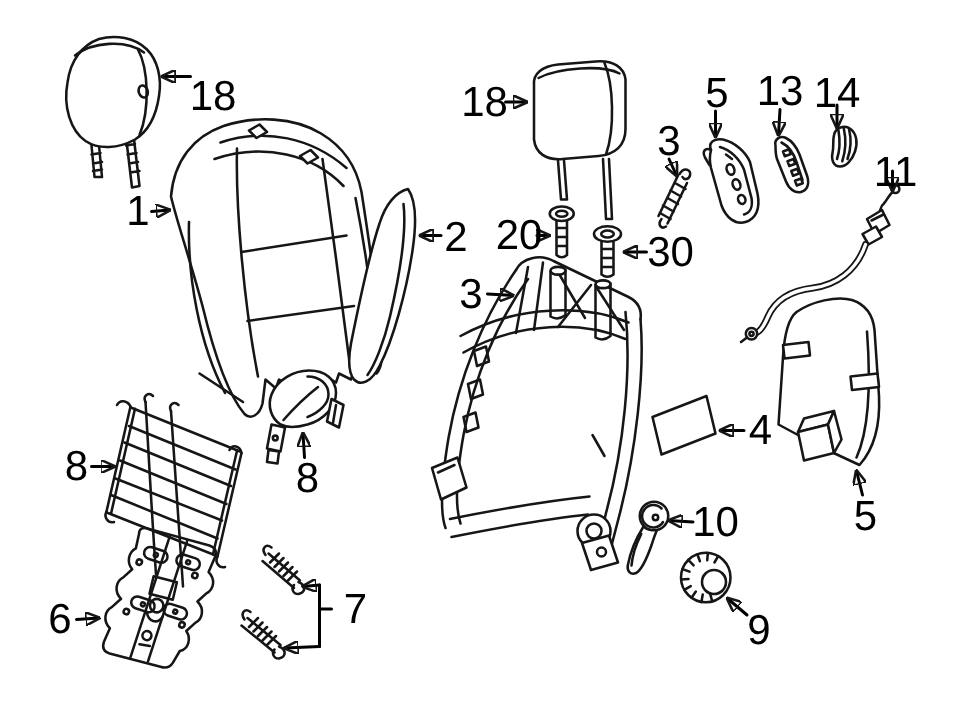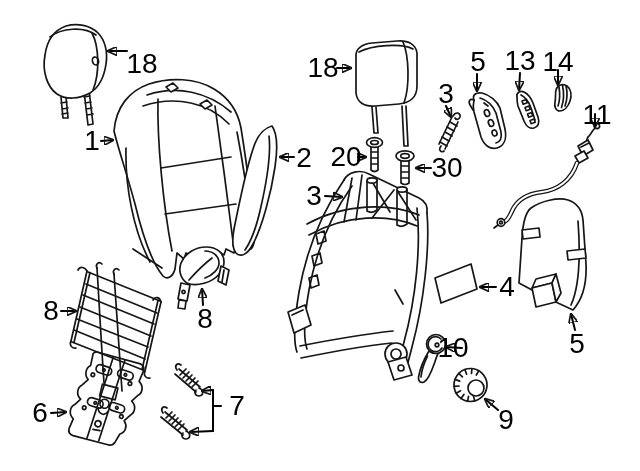--- a/index.html
+++ b/index.html
@@ -250,21 +250,21 @@
 
 <div class="callout" style="left:92px;top:141px">1</div>
 <div class="callout" style="left:304px;top:158px">2</div>
 <div class="callout" style="left:314px;top:196px">3</div>
 <div class="callout" style="left:507px;top:287px">4</div>
 <div class="callout" style="left:577px;top:344px">5</div>
 <div class="callout" style="left:40px;top:413px">6</div>
 <div class="callout" style="left:237px;top:406px">7</div>
 <div class="callout" style="left:51px;top:311px">8</div>
 <div class="callout" style="left:506px;top:420px">9</div>
-<div class="callout" style="left:453px;top:348px">10</div>
+<div class="callout" style="left:477px;top:348px">10</div>
 <div class="callout" style="left:597px;top:115px">11</div>
 <div class="callout" style="left:478px;top:62px">5</div>
 <div class="callout" style="left:520px;top:61px">13</div>
 <div class="callout" style="left:558px;top:62px">14</div>
 <div class="callout" style="left:446px;top:94px">3</div>
 <div class="callout" style="left:205px;top:319px">8</div>
 <div class="callout" style="left:323px;top:68px">18</div>
 <div class="callout" style="left:142px;top:64px">18</div>
 <div class="callout" style="left:346px;top:157px">20</div>
 <div class="callout" style="left:447px;top:168px">30</div>

